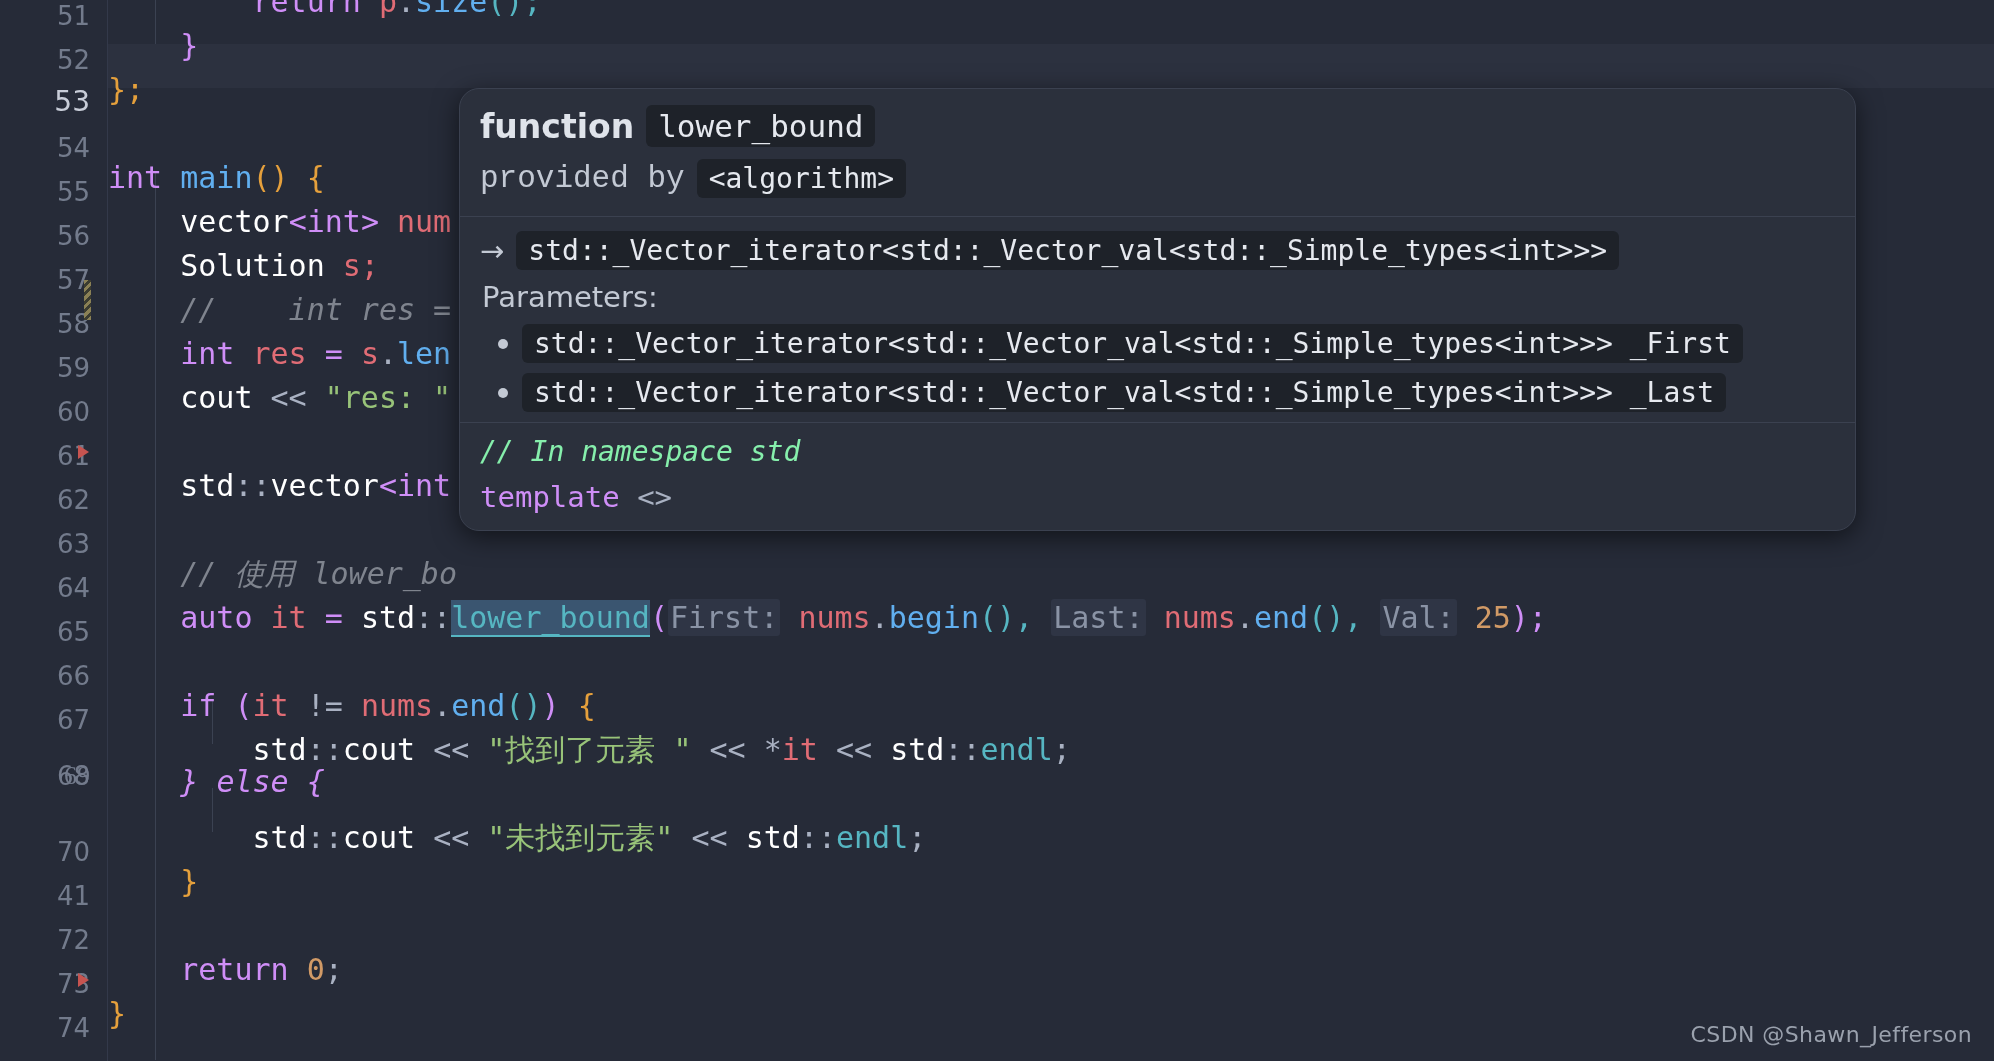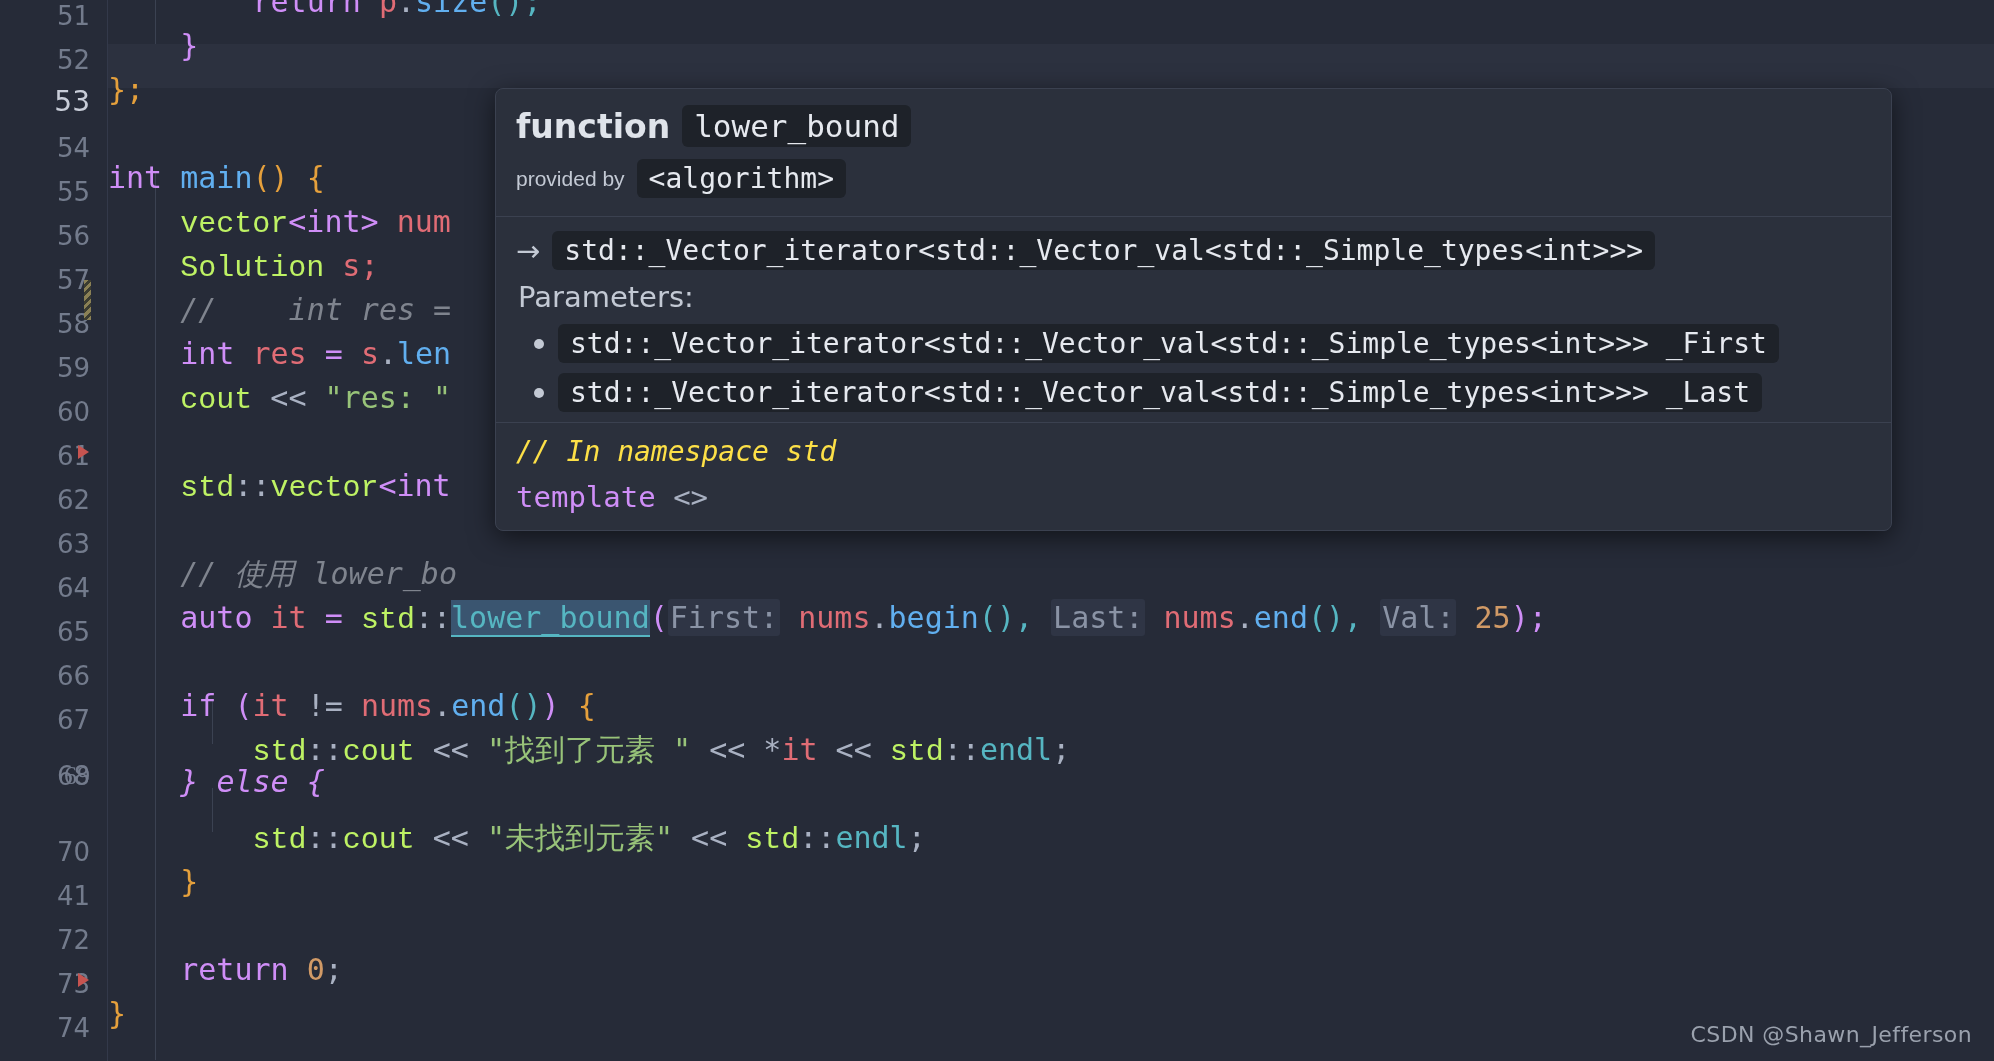--- a/index.html
+++ b/index.html
@@ -26,63 +26,63 @@
 
   
   .code{position:absolute;left:108px;top:0;width:1886px;height:1061px;}
   .line{position:absolute;left:0;width:1886px;height:44px;line-height:44px;
     font-size:30px;white-space:pre;color:#a9b1c2;}
   .cur-line-gut{position:absolute;left:0;width:1994px;height:44px;background:#2c313f;}
   .indent-guide{position:absolute;width:1px;background:#3b4252;}
 
   
   .kw{color:#cf8ef7;}       
-  .type{color:#bef264;font-family:Liberation Mono, monospace;}     
+  .type{color:#ffffff;}     
   .fn{color:#61afef;}       
   .punc{color:#a9b1c2;}
   .op{color:#cf8ef7;}
   .br1{color:#e5a03c;}
   .br2{color:#cf8ef7;}
   .br3{color:#56b6c2;}
   .var{color:#e06c75;}      
   .str{color:#98c379;}
   .num{color:#d19a66;}
   .cmt{color:#7f848e;font-style:italic;}
   .hint{color:#8a93a5;background:#2f3545;border-radius:3px;padding:1px 2px;}
   .sel{background:#3a5570;}
   .underline-fn{color:#56b6c2;border-bottom:2px solid #56b6c2;}
 
   
   .tooltip{
     position:absolute;left:459px;top:88px;width:1395px;
-    background:#2b303c;border:1px solid #3b4150;border-radius:8px;
-    box-shadow:0 6px 26px rgba(0,0,0,.55);overflow:hidden;margin-left:36px;
+    background:#2b303c;border:1px solid #3b4150;border-radius:20px;
+    box-shadow:0 6px 26px rgba(0,0,0,.55);overflow:hidden;
   }
   .tt-head{padding:16px 20px 18px 20px;}
   .tt-row{display:flex;align-items:center;gap:12px;}
   .tt-row + .tt-row{margin-top:12px;}
   .tt-kind{font-family:"DejaVu Sans","Liberation Sans",sans-serif;
     font-size:33px;font-weight:bold;color:#dfe3ea;}
-  .tt-prov{font-family:Liberation Sans, sans-serif;
-    font-size:21px;color:#c3c9d4;}
+  .tt-prov{font-family:Liberation Mono, monospace;
+    font-size:31px;color:#c3c9d4;}
   .chip{background:#1e2229;border-radius:6px;padding:3px 12px;
     font-family:"DejaVu Sans Mono","Liberation Mono",monospace;
     font-size:31px;color:#e6e9ef;white-space:nowrap;}
   .chip.small{font-size:28px;}
   .tt-div{height:1px;background:#3b4150;}
   .tt-body{padding:14px 20px 10px 20px;}
   .tt-sig{display:flex;align-items:center;gap:12px;}
   .tt-arrow{color:#c3c9d4;font-size:29px;font-family:"DejaVu Sans","Liberation Sans",sans-serif;}
   .tt-params-label{font-family:"DejaVu Sans","Liberation Sans",sans-serif;
     font-size:29px;color:#c3c9d4;margin:10px 0 8px 2px;}
   .tt-li{display:flex;align-items:center;gap:14px;margin:10px 0 0 18px;}
   .bullet{width:10px;height:10px;border-radius:50%;background:#c3c9d4;flex:0 0 auto;}
   .tt-foot{padding:12px 20px 16px 20px;}
   .tt-foot .cmtline{font-family:"DejaVu Sans Mono","Liberation Mono",monospace;
-    font-size:28px;color:#fde047;font-style:italic;}
+    font-size:28px;color:#86efac;font-style:italic;}
   .tt-foot .tmpl{font-family:"DejaVu Sans Mono","Liberation Mono",monospace;
     font-size:29px;margin-top:12px;}
   .tt-foot .tmpl .kw{color:#cf8ef7;}
   .tt-foot .tmpl .rest{color:#a9b1c2;}
 
   
   .watermark{
     position:absolute;right:22px;bottom:14px;
     font-family:"DejaVu Sans","Liberation Sans",sans-serif;
     font-size:22px;color:#9aa1ad;letter-spacing:.4px;

